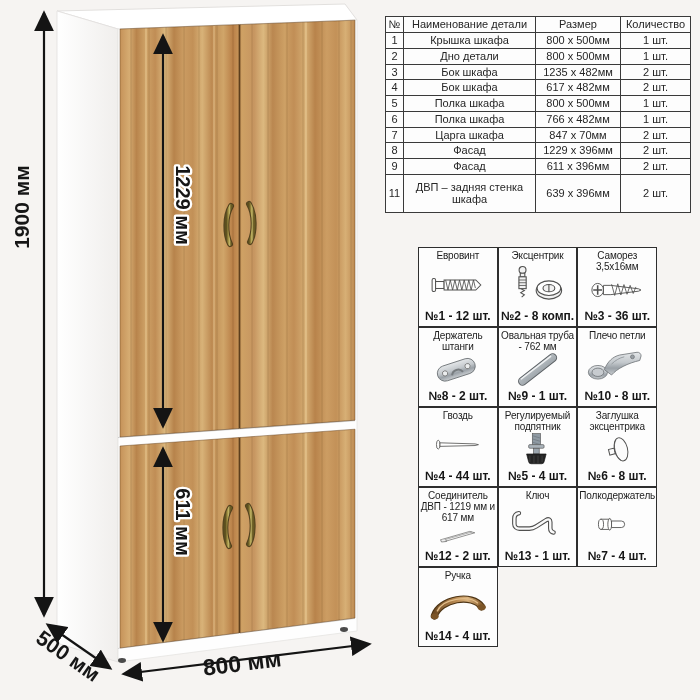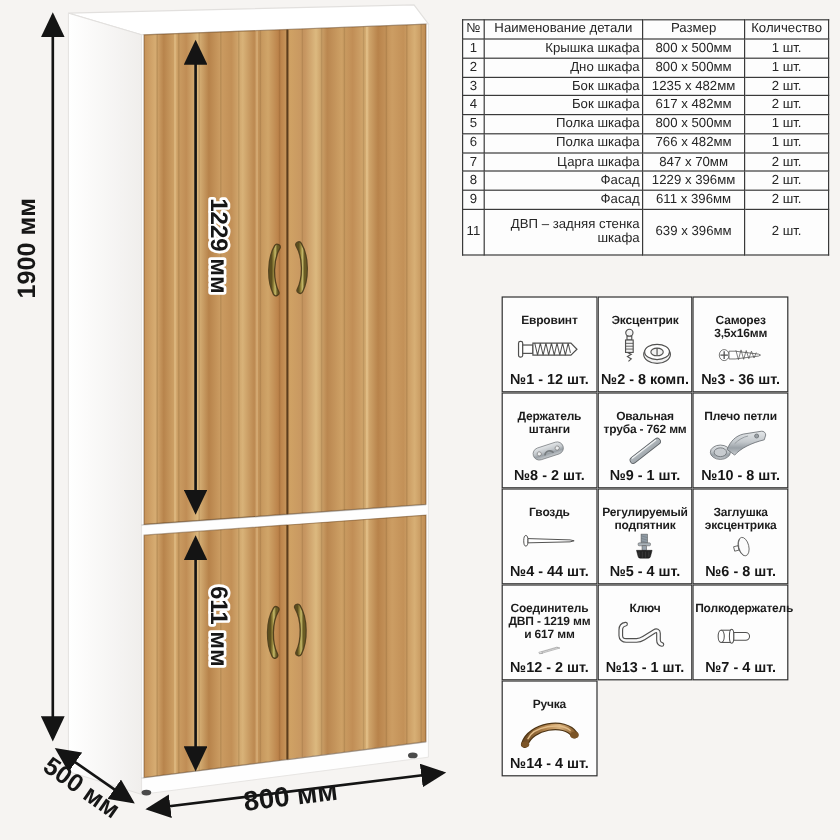--- a/index.html
+++ b/index.html
@@ -20,35 +20,35 @@
     border-collapse:collapse;background:#fdfdfd;table-layout:fixed;
   }
   table.parts th, table.parts td{
     border:1.4px solid #3a3a3a;font-size:11px;line-height:1.16;
     padding:1px 2px;color:#262626;overflow:hidden;
   }
   table.parts th{font-weight:400;text-align:center;height:13px;}
   table.parts tbody tr{height:13px;}
   table.parts tbody tr.tall{height:38px;}
   td.c{text-align:center;}
-  td.name{text-align:right;padding-left:4px;margin-top:44px;}
+  td.name{text-align:center;padding-left:4px;margin-top:44px;}
 
   
   .hw-grid{
     position:absolute;left:418px;top:247px;
     display:grid;grid-template-columns:repeat(3,79.7px);grid-auto-rows:80px;
   }
   .hw-cell{
     border:1.2px solid #2e2e2e;background:#fdfdfd;box-sizing:border-box;
     display:flex;flex-direction:column;align-items:center;
     padding:2px 1px 1px;margin:-0.1px;
   }
   .hw-title{
-    font-weight:bold;font-size:10px;line-height:1.12;text-align:center;
-    letter-spacing:-0.15px;color:#1c1c1c;width:100%;margin-top:12px;
+    font-weight:normal;font-size:10px;line-height:1.12;text-align:center;
+    letter-spacing:-0.15px;color:#1c1c1c;width:100%;
   }
   .hw-icon{flex:1;min-height:0;display:flex;align-items:center;justify-content:center;width:100%;}
   .hw-icon svg{max-width:72px;max-height:100%;}
   .hw-count{
     font-weight:bold;font-size:12px;color:#161616;margin-top:auto;
     padding:1px 0 2px;white-space:nowrap;
   }
 </style>
 </head>
 <body>
@@ -189,21 +189,21 @@
   </thead>
   <tbody>
     <tr>
         <td class="c">1</td>
         <td class="name">Крышка шкафа</td>
         <td class="c">800 x 500мм</td>
         <td class="c">1 шт.</td>
       </tr>
     <tr>
         <td class="c">2</td>
-        <td class="name">Дно шкафа</td>
+        <td class="name">Дно детали</td>
         <td class="c">800 x 500мм</td>
         <td class="c">1 шт.</td>
       </tr>
     <tr>
         <td class="c">3</td>
         <td class="name">Бок шкафа</td>
         <td class="c">1235 x 482мм</td>
         <td class="c">2 шт.</td>
       </tr>
     <tr>

